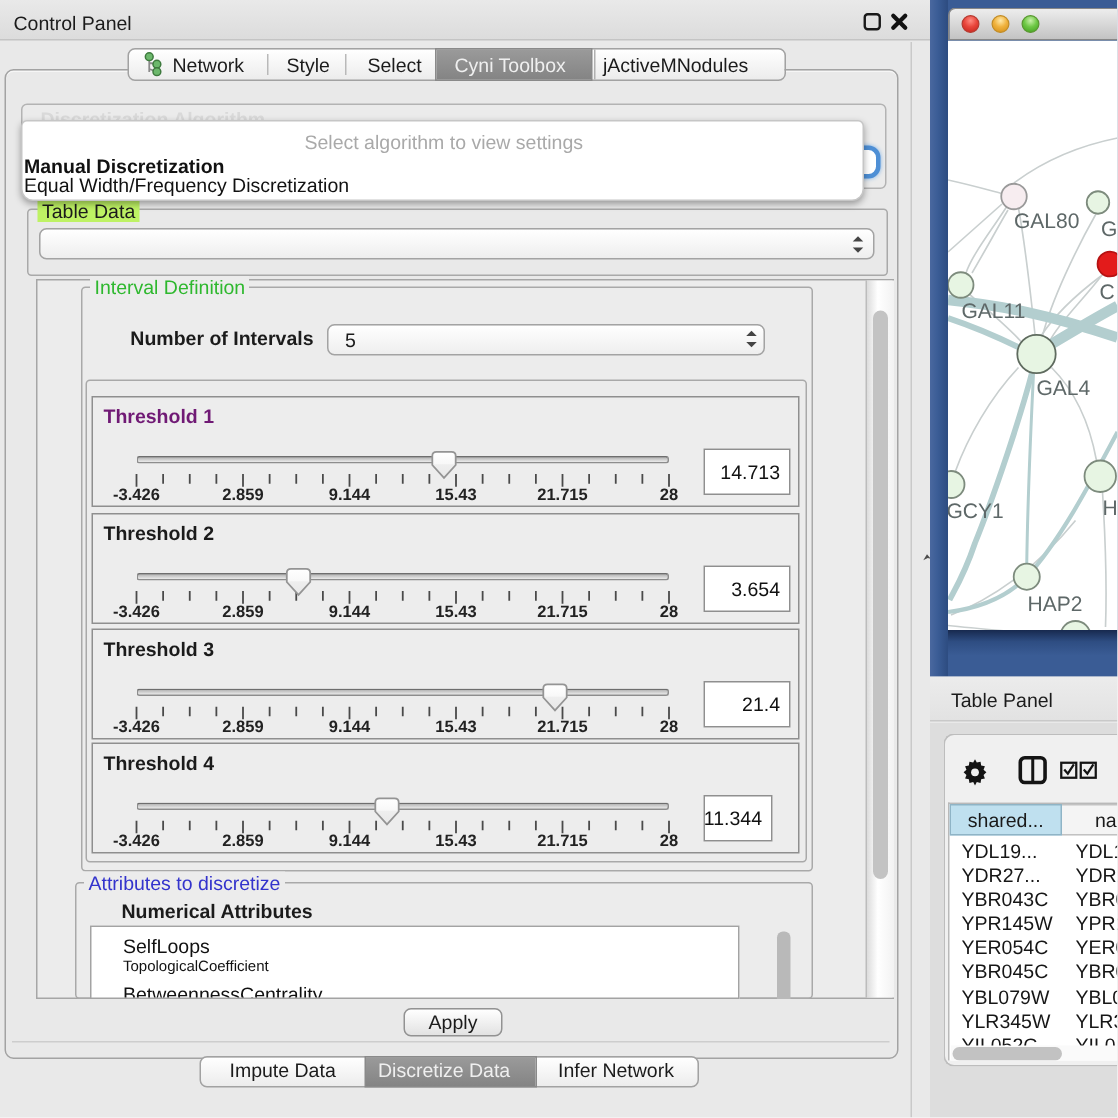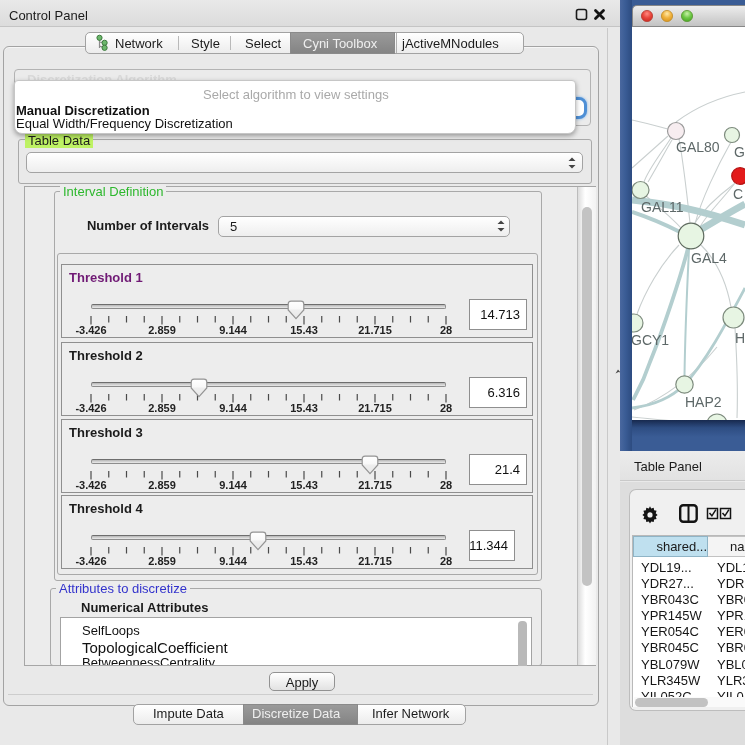--- a/index.html
+++ b/index.html
@@ -154,21 +154,21 @@
           <linearGradient id="thg342" x1="0" y1="0" x2="0" y2="1">
             <stop offset="0" stop-color="#ffffff"></stop>
             <stop offset="0.45" stop-color="#f8f8f8"></stop>
             <stop offset="0.5" stop-color="#eeeeee"></stop>
             <stop offset="1" stop-color="#e8e8e8"></stop>
           </linearGradient>
         </defs>
         <path d="M1.2,4 Q1.2,1.2 4,1.2 L14,1.2 Q16.8,1.2 16.8,4 L16.8,10 L9,18.6 L1.2,10 Z" fill="url(#thg342)" stroke="#949494" stroke-width="1.2"></path>
       </svg>
       <div class="abs" style="left:469px;top:377px;width:58px;height:31px;background:#fff;border:1px solid #8f8f8f;">
-        <span style="position:absolute;right:6px;top:7px;font-size:13px;color:#111;">6.316</span>
+        <span style="position:absolute;right:6px;top:7px;font-size:13px;color:#111;">3.654</span>
       </div>
       <div class="abs" style="left:61px;top:419px;width:472px;height:74px;border:1px solid #8f8f8f;background:#ededed;"></div>
       <div class="abs" style="left:69px;top:425px;font-size:13px;font-weight:bold;color:#1b1b1b;">Threshold 3</div>
       <div class="abs" style="left:91px;top:459px;width:355px;height:5px;border:1px solid #8d8d8d;border-top-color:#6e6e6e;border-radius:2px;background:linear-gradient(#b6b6b6,#ebebeb);"></div>
       <svg class="abs" style="left:90px;top:471px;" width="358" height="10" viewBox="0 0 358 10">
         <line x1="1" y1="0" x2="1" y2="8.5" stroke="#4a4a4a" stroke-width="1.2"></line>
         <line x1="18.75" y1="0" x2="18.75" y2="6.5" stroke="#4a4a4a" stroke-width="1.2"></line>
         <line x1="36.5" y1="0" x2="36.5" y2="6.5" stroke="#4a4a4a" stroke-width="1.2"></line>
         <line x1="54.25" y1="0" x2="54.25" y2="6.5" stroke="#4a4a4a" stroke-width="1.2"></line>
         <line x1="72" y1="0" x2="72" y2="8.5" stroke="#4a4a4a" stroke-width="1.2"></line>
@@ -253,23 +253,23 @@
         <path d="M1.2,4 Q1.2,1.2 4,1.2 L14,1.2 Q16.8,1.2 16.8,4 L16.8,10 L9,18.6 L1.2,10 Z" fill="url(#thg495)" stroke="#949494" stroke-width="1.2"></path>
       </svg>
       <div class="abs" style="left:469px;top:530px;width:46px;height:31px;background:#fff;border:1px solid #8f8f8f;">
         <span style="position:absolute;right:6px;top:7px;font-size:13px;color:#111;">11.344</span>
       </div>
     </div>
 
   <div class="abs" style="left:50px;top:588px;width:492px;height:78px;border:1px solid #a9a9a9;border-radius:3px;"></div>
   <div class="abs" style="left:56px;top:581px;background:#ececec;padding:0 3px;font-size:13px;color:#3333cc;">Attributes to discretize</div>
   <div class="abs" style="left:57px;top:600px;font-size:13px;font-weight:bold;color:#1b1b1b;padding-left:24px;">Numerical Attributes</div>
-  <div class="abs" style="left:60px;top:617px;width:472px;height:49px;background:#ffffff;border:1px solid #a3a3a3;overflow:hidden;">
+  <div class="abs" style="left:60px;top:617px;width:433px;height:49px;background:#ffffff;border:1px solid #a3a3a3;overflow:hidden;">
     <div style="position:absolute;left:21px;top:5px;font-size:13px;color:#111;">SelfLoops</div>
-    <div style="position:absolute;left:21px;top:21px;font-size:15px;color:#111;">TopologicalCoefficient</div>
+    <div style="position:absolute;left:21px;top:21px;font-size:10px;color:#111;">TopologicalCoefficient</div>
     <div style="position:absolute;left:21px;top:37px;font-size:13px;color:#111;">BetweennessCentrality</div>
   </div>
   <div class="abs" style="left:518px;top:621px;width:9px;height:45px;background:#b9b9b9;border-radius:4px 4px 0 0;"></div>
 
   <div class="abs" style="left:269px;top:672px;width:66px;height:19px;background:linear-gradient(#ffffff,#e2e2e2);border:1px solid #929292;border-radius:5px;text-align:center;"><span style="font-size:13px;color:#1b1b1b;line-height:15px;">Apply</span></div>
 
   <div class="abs" style="left:133px;top:704px;width:333px;height:21px;background:linear-gradient(#ffffff,#ececec);border:1px solid #a2a2a2;border-radius:5px;"></div>
   <div class="abs" style="left:243px;top:704px;width:115px;height:21px;background:linear-gradient(#9a9a9a,#848484);border:1px solid #8a8a8a;"></div>
   <div class="abs t13" style="left:153px;top:706px;">Impute Data</div>
   <div class="abs" style="left:252px;top:706px;font-size:13px;color:#efefef;">Discretize Data</div>
@@ -381,21 +381,21 @@
     <line x1="47.5" y1="2" x2="47.5" y2="17" stroke="#141414" stroke-width="2"></line>
     <g stroke="#141414" fill="none" stroke-width="1.5">
       <rect x="66.5" y="4.5" width="10" height="10"></rect>
       <path d="M68.5,9 l2.4,2.8 4,-6.2"></path>
       <rect x="79.5" y="4.5" width="10" height="10"></rect>
       <path d="M81.5,9 l2.4,2.8 4,-6.2"></path>
     </g>
   </svg>
 
   <div class="abs" style="left:632px;top:535px;width:113px;height:172px;background:#ffffff;border-top:1px solid #b9b9b9;border-left:1px solid #b9b9b9;overflow:hidden;">
-    <div style="position:absolute;left:0;top:0;width:75px;height:21px;background:#bfe0ef;border:1px solid #8fb4c6;box-sizing:border-box;text-align:right;font-size:13px;color:#1a1a1a;line-height:20px;">shared...</div>
+    <div style="position:absolute;left:0;top:0;width:75px;height:21px;background:#bfe0ef;border:1px solid #8fb4c6;box-sizing:border-box;text-align:center;font-size:13px;color:#1a1a1a;line-height:20px;">shared...</div>
     <div style="position:absolute;left:75px;top:0;width:60px;height:21px;background:#f4f4f4;border:1px solid #c2c2c2;border-left:none;box-sizing:border-box;font-size:13px;color:#1a1a1a;line-height:20px;"><span style="margin-left:22px;">na</span></div>
     <div id="tr1" style="position:absolute;left:8px;top:24px;font-size:13px;color:#161616;line-height:16.1px;">YDL19...<br>YDR27...<br>YBR043C<br>YPR145W<br>YER054C<br>YBR045C<br>YBL079W<br>YLR345W<br>YIL052C</div>
     <div id="tr2" style="position:absolute;left:84px;top:24px;font-size:13px;color:#161616;line-height:16.1px;">YDL1<br>YDR2<br>YBR0<br>YPR1<br>YER0<br>YBR0<br>YBL0<br>YLR3<br>YIL0</div>
     <div style="position:absolute;left:1px;top:161px;width:112px;height:11px;background:#fafafa;"></div>
     <div style="position:absolute;left:2px;top:162px;width:73px;height:9px;background:#c2c2c2;border-radius:5px;"></div>
   </div>
 
 </div>
 
 </body></html>

